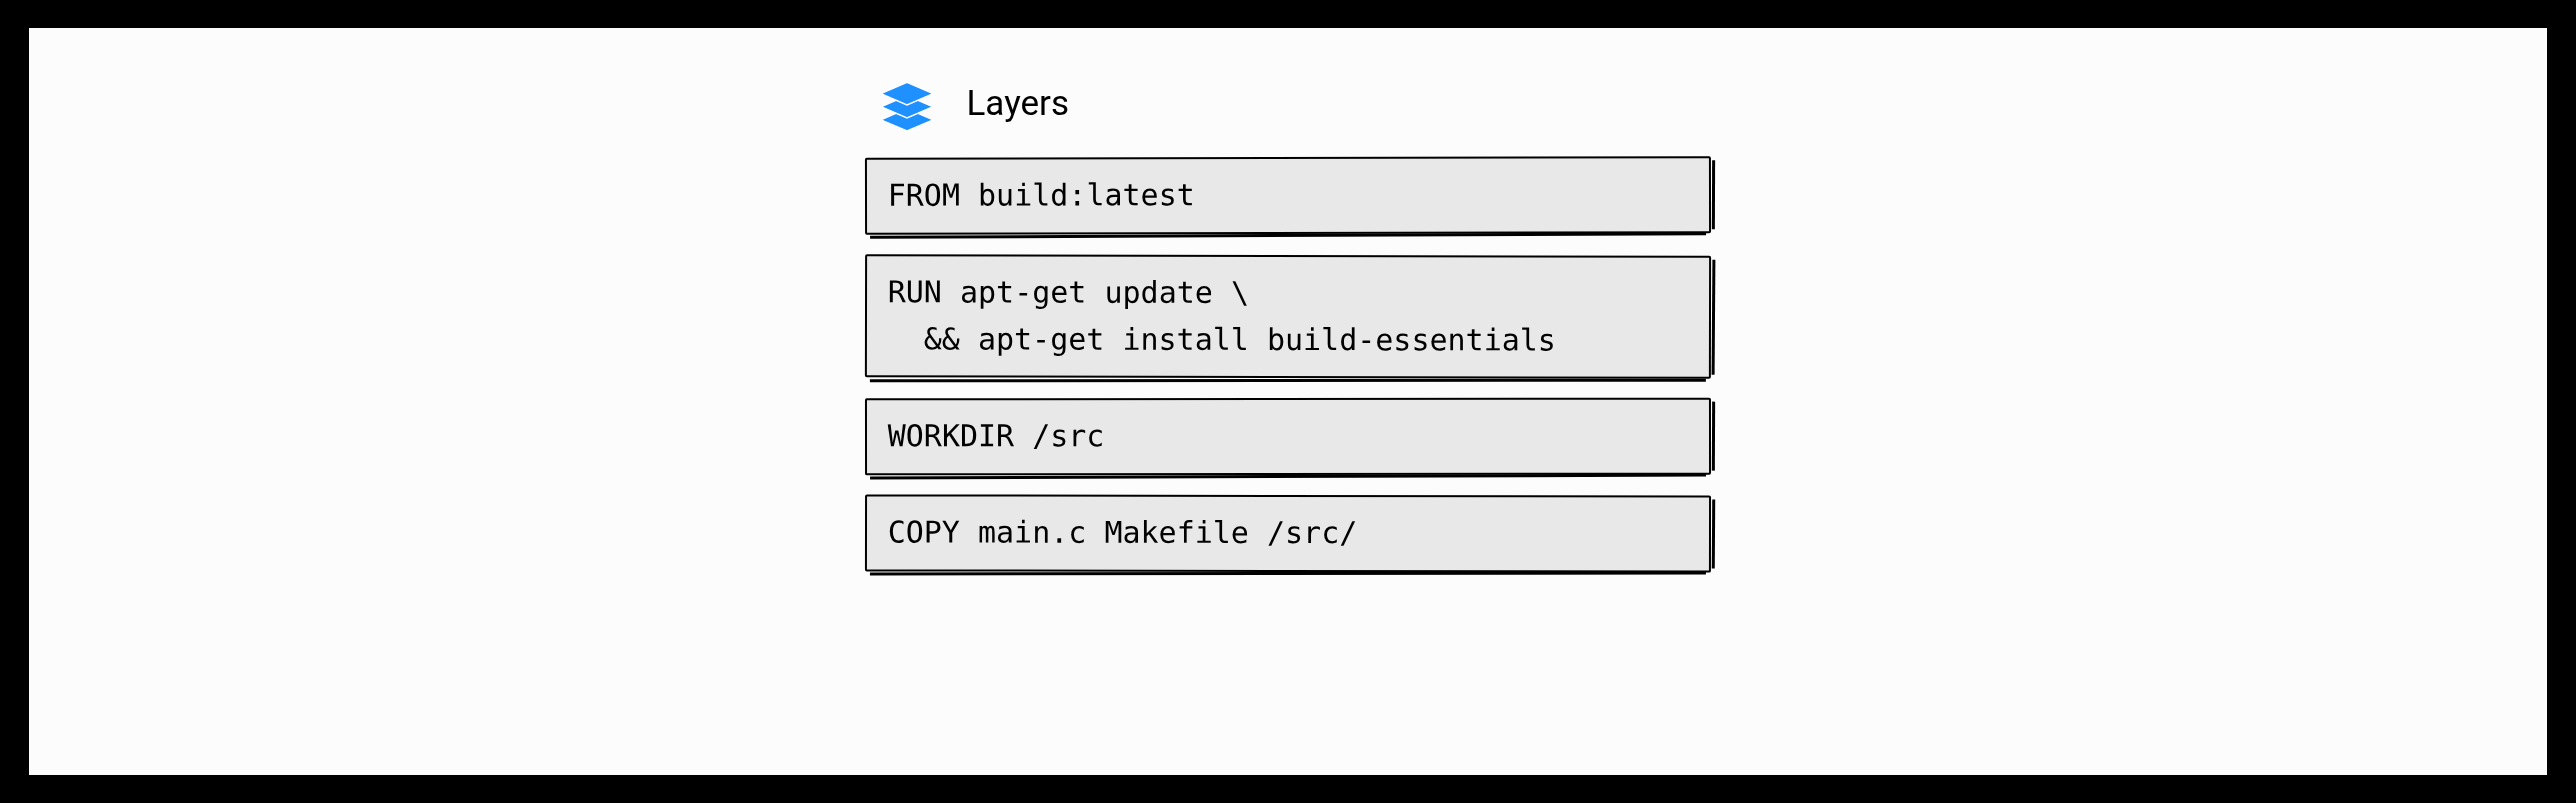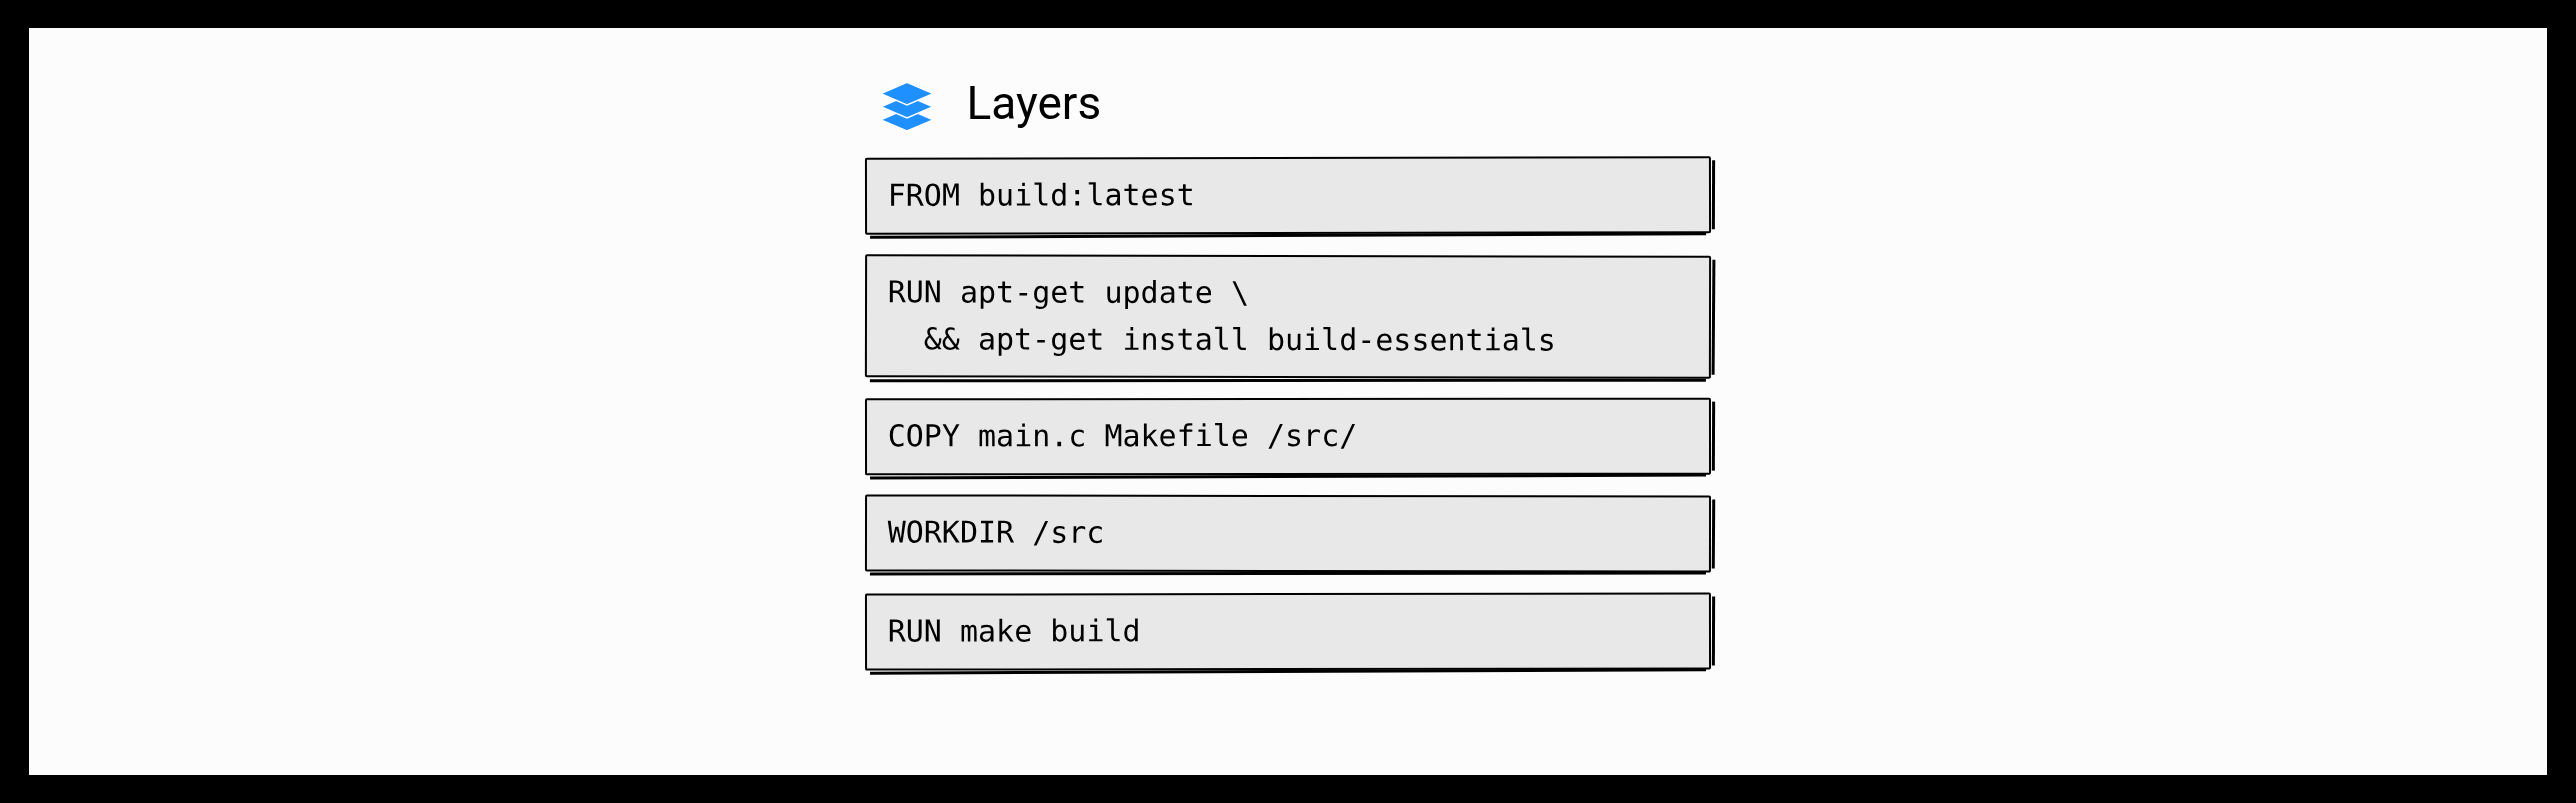--- a/index.html
+++ b/index.html
@@ -40,21 +40,21 @@
       margin-bottom: 26px;
       margin-left: 7.5px;
     }
     
     .layers-icon {
       width: 68px;
       height: 56px;
     }
     
     .title {
-      font-size: 46px;
+      font-size: 35px;
       font-weight: 400;
       color: #000;
     }
     
     .layer-box {
       background: #e8e8e8;
       border: 2.8px solid #000;
       padding: 13px 20.7px;
       margin-bottom: 20.7px;
       font-family: "SF Mono", "Monaco", "Menlo", "Consolas", monospace;
@@ -110,19 +110,18 @@
         <polygon points="36,22 8,34 36,46 64,34" fill="none" stroke="#fff" stroke-width="1.5"></polygon>
         <polygon points="36,8 8,20 36,32 64,20" fill="#1e90ff"></polygon>
         <polygon points="36,8 8,20 36,32 64,20" fill="none" stroke="#fff" stroke-width="1.5"></polygon>
       </svg>
       <div class="title">Layers</div>
     </div>
 
     <div class="layer-box">FROM build:latest</div>
     <div class="layer-box">RUN apt-get update \
   &amp;&amp; apt-get install build-essentials</div>
+    <div class="layer-box">WORKDIR /src</div>
     <div class="layer-box">COPY main.c Makefile /src/</div>
-    <div class="layer-box">WORKDIR /src</div>
-    <div class="layer-box">RUN make build</div>
 
   </div>
 </div>
 
 
 </body></html>

